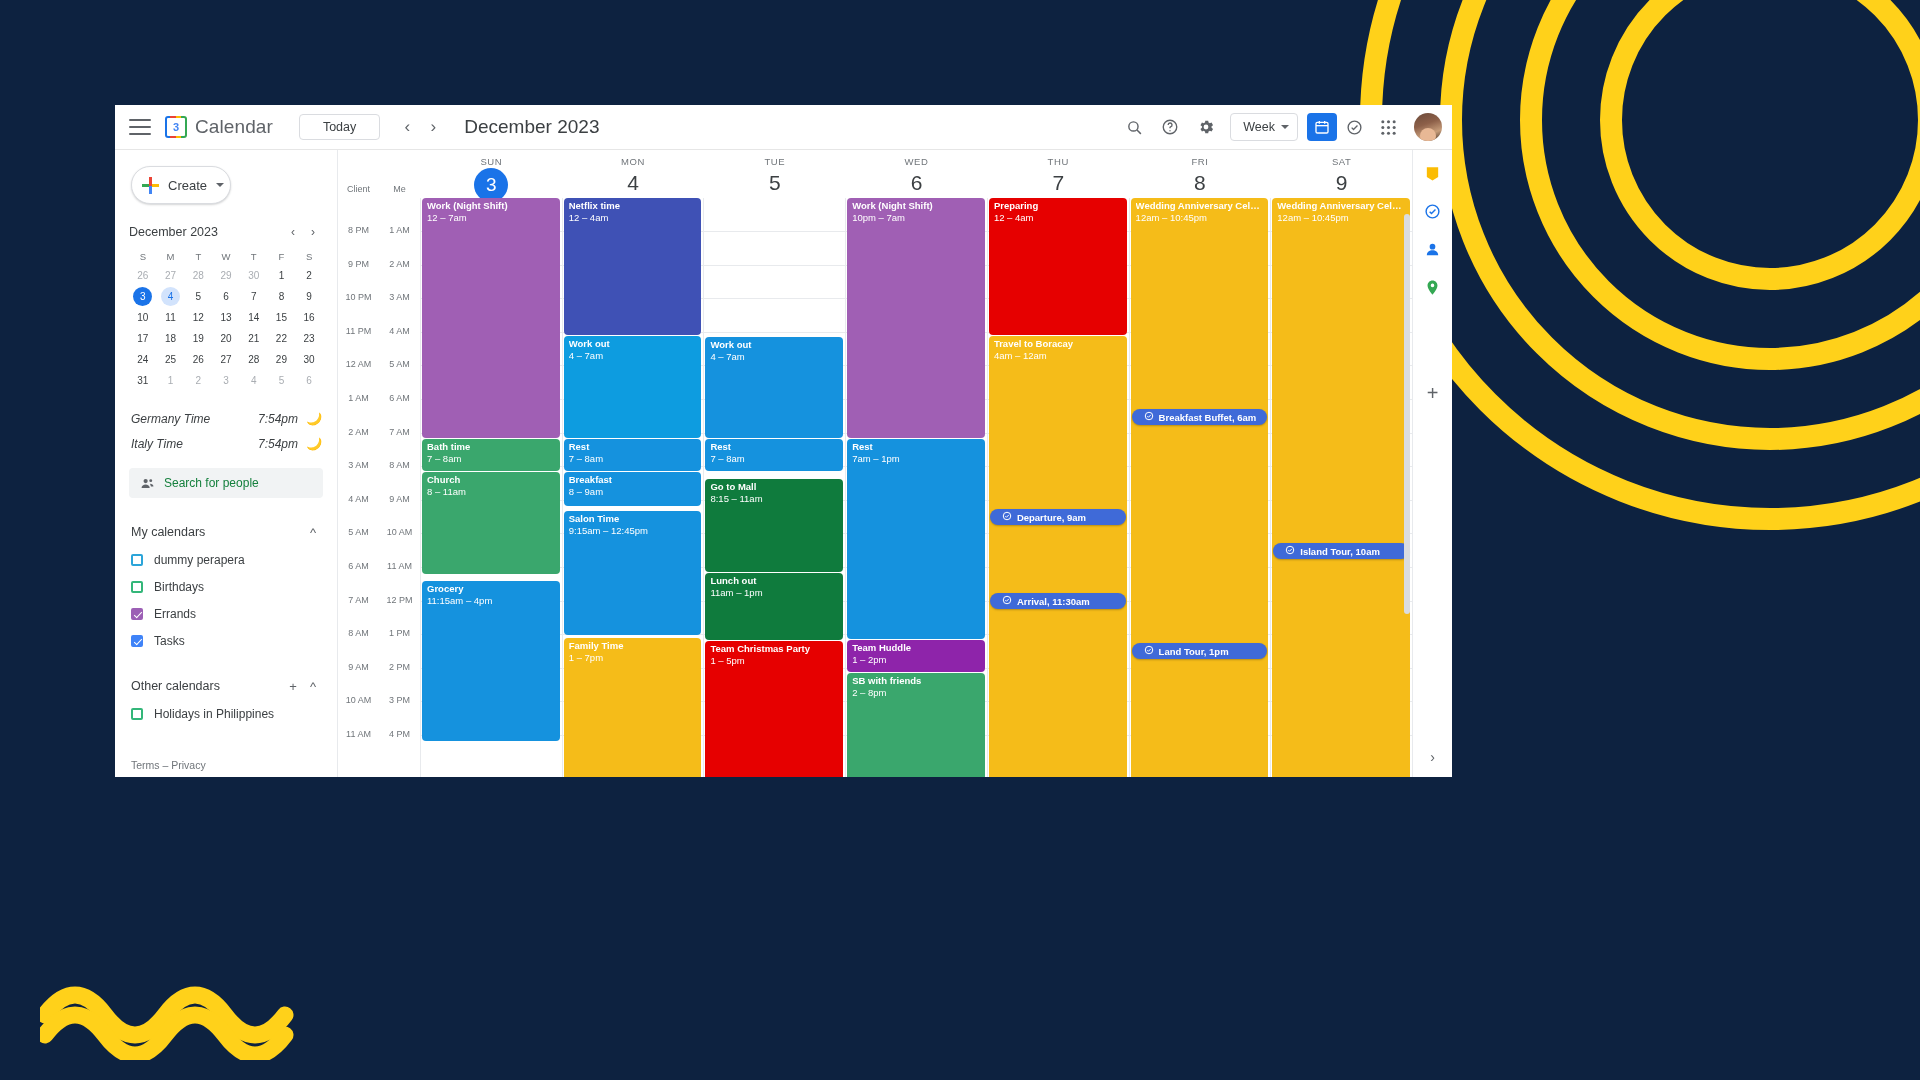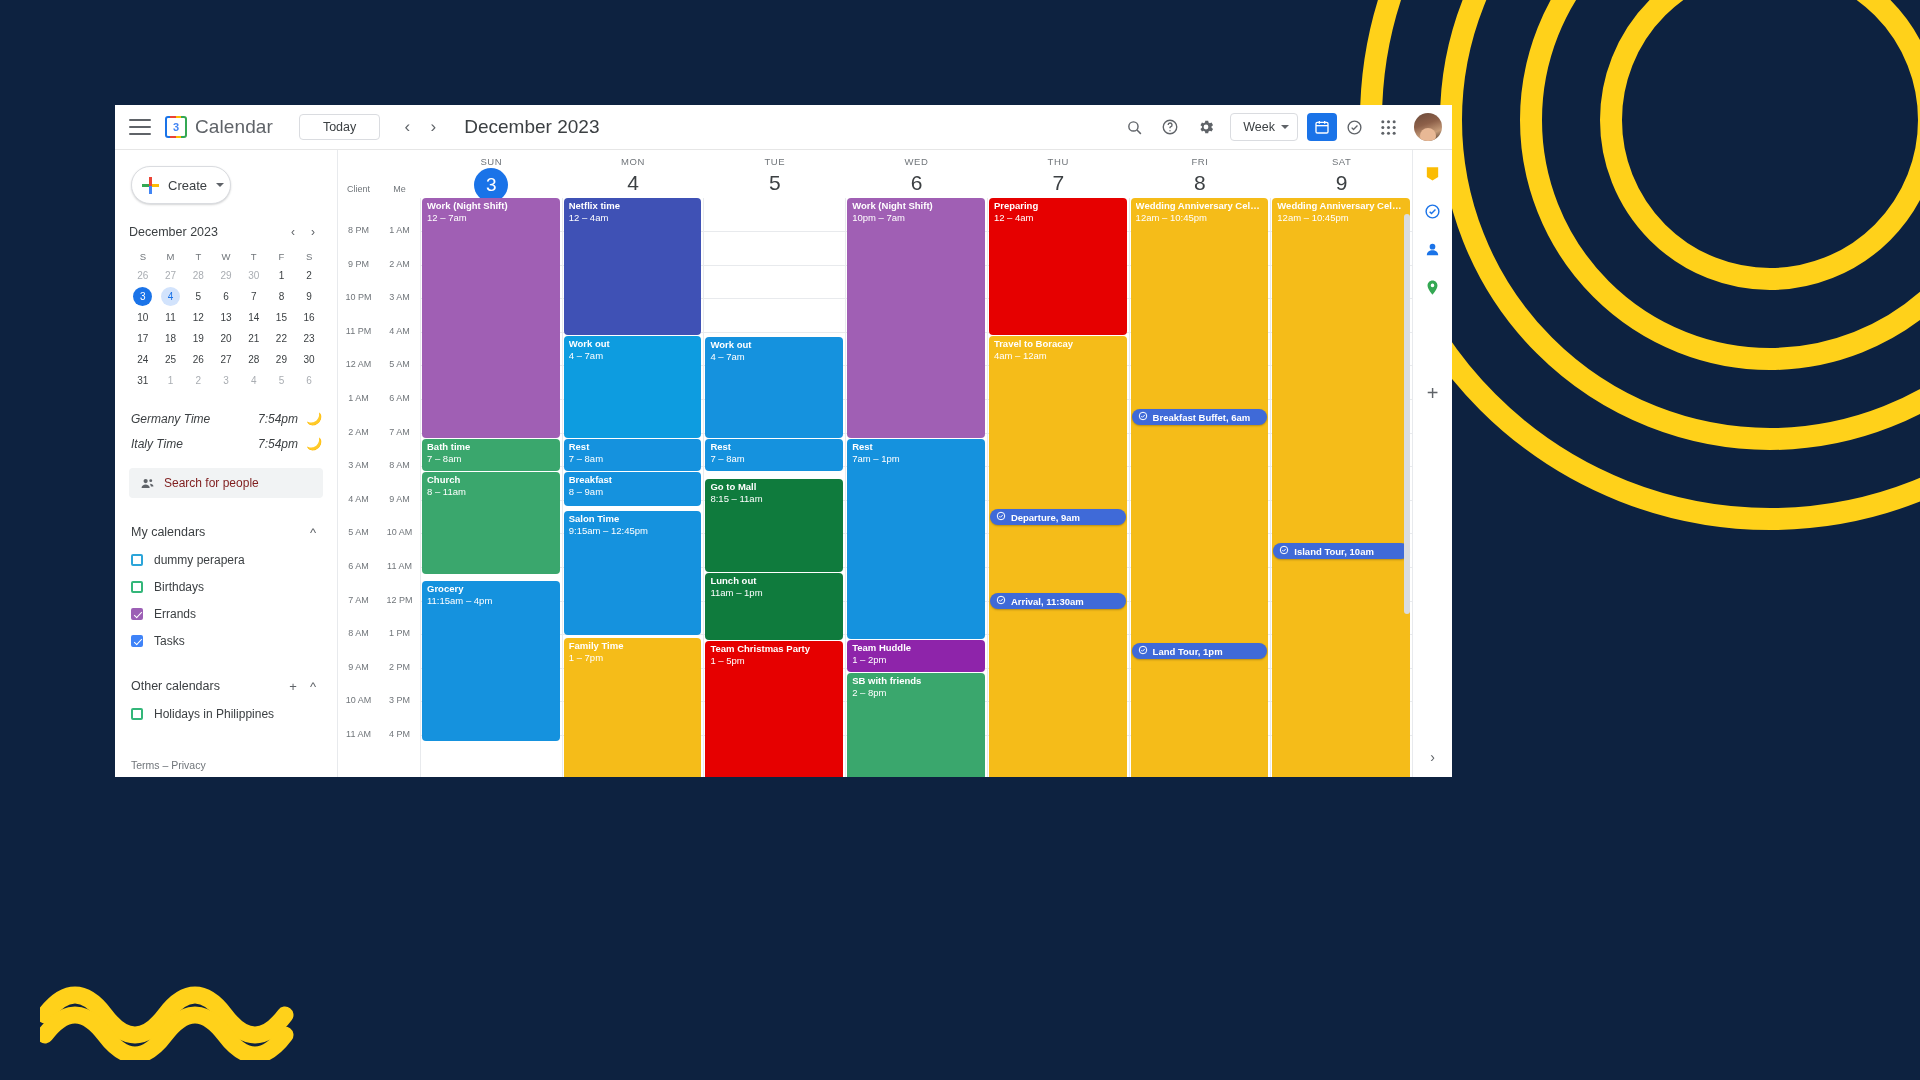--- a/index.html
+++ b/index.html
@@ -110,21 +110,21 @@
   .clocks { margin: 16px 16px 0 16px; font-style: italic; }
   .clock-row { display: flex; align-items: center; height: 25px; font-size: 12px; color: #3c4043; }
   .clock-name { flex: 1; }
   .clock-time { color: #3c4043; margin-right: 8px; }
   .moon { color: #aac8f5; font-size: 12px; }
 
   .people-search {
     margin: 12px 14px 0 14px; height: 30px; background: #f1f3f4; border-radius: 4px;
     display: flex; align-items: center; gap: 9px; padding: 0 11px; cursor: text;
   }
-  .people-search span.ph { font-size: 12px; color: #7f1d1d; }
+  .people-search span.ph { font-size: 12px; color: #15803d; }
 
   .cal-section { margin: 22px 14px 0 16px; }
   .cal-head { display: flex; align-items: center; height: 24px; }
   .cal-head-title { font-size: 12.5px; color: #3c4043; font-weight: 500; flex: 1; }
   .cal-head-icon { width: 20px; height: 20px; display: flex; align-items: center; justify-content: center; color: #5f6368; cursor: pointer; font-size:13px;}
   .cal-item { display: flex; align-items: center; gap: 11px; height: 22px; margin-top: 5px; cursor: pointer; }
   .cbox { width: 12px; height: 12px; border-radius: 2px; border: 2px solid; flex: none; position: relative; }
   .cbox.checked::after {
     content: ''; position: absolute; left: 2.5px; top: 0px; width: 3px; height: 7px;
     border: solid #fff; border-width: 0 1.8px 1.8px 0; transform: rotate(43deg);
@@ -163,21 +163,21 @@
   .event {
     position: absolute; left: 1px; right: 2px; border-radius: 4px; padding: 3px 5px;
     color: #fff; overflow: hidden; cursor: pointer; line-height: 1.15;
   }
   .ev-title { font-size: 9.5px; font-weight: bold; white-space: nowrap; overflow: hidden; text-overflow: ellipsis; }
   .ev-time { font-size: 9.5px; font-weight: 400; margin-top: 1px; white-space: nowrap; overflow: hidden; }
 
   .task {
     position: absolute; left: 2px; right: 3px; height: 16px; border-radius: 9px;
     background: #3f6ad8; color: #fff; display: flex; align-items: center; gap: 5px;
-    padding: 0 6px; font-size: 9.5px; font-weight: bold; cursor: pointer;
+    padding: 0 12px; font-size: 9.5px; font-weight: bold; cursor: pointer;
     box-shadow: 0 1px 2px rgba(0,0,0,.25); overflow: hidden; white-space: nowrap;
   }
   .task .tick { flex: none; }
 
   
   .vscroll { position: absolute; right: 1px; top: 2px; bottom: 2px; width: 8px; }
   .vscroll .thumb { position: absolute; left: 1px; top: 14px; width: 6px; height: 400px; background: #dadce0; border-radius: 3px; }
 
   
   .rail {

